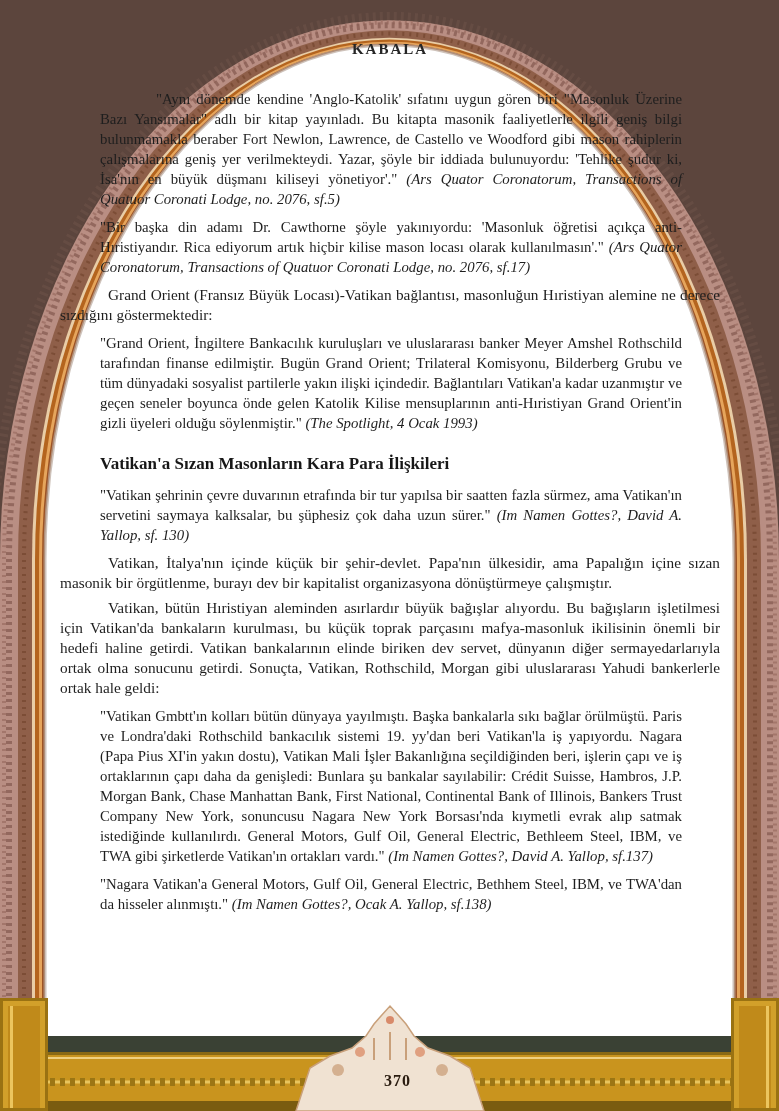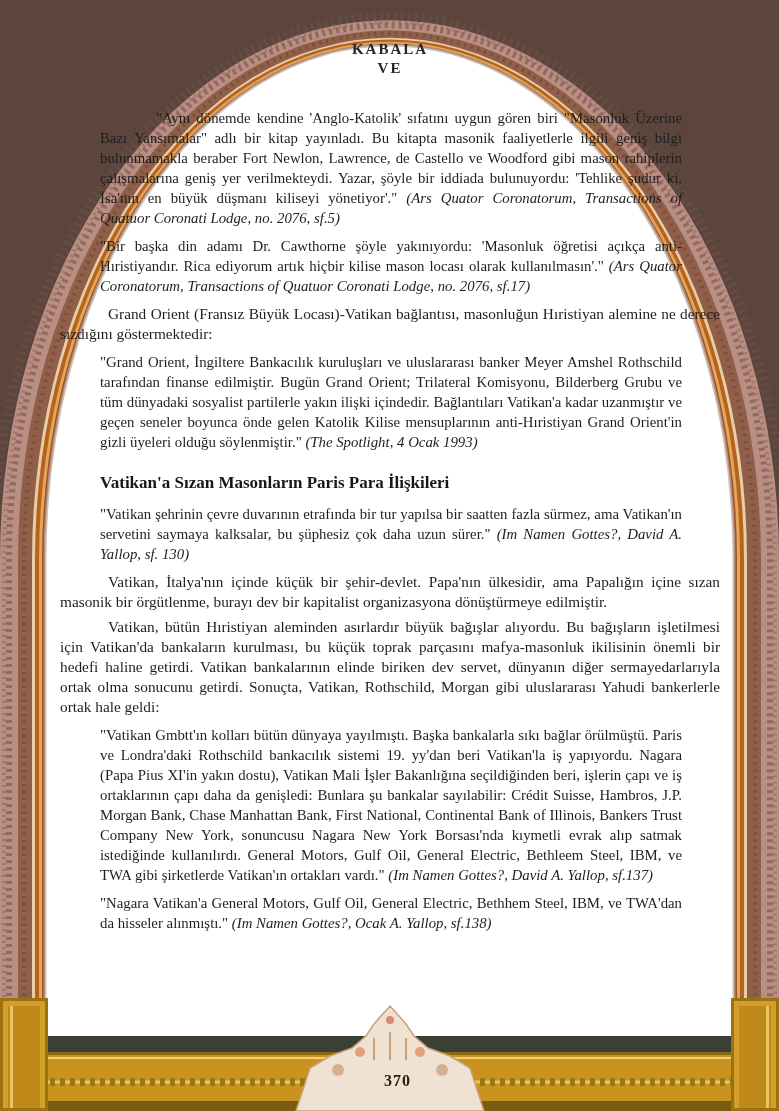--- a/index.html
+++ b/index.html
@@ -99,36 +99,35 @@
       <line x1="374" y1="1038" x2="374" y2="1060" stroke="#c9a07a" stroke-width="2"></line>
       <line x1="390" y1="1032" x2="390" y2="1060" stroke="#c9a07a" stroke-width="2"></line>
       <line x1="406" y1="1038" x2="406" y2="1060" stroke="#c9a07a" stroke-width="2"></line>
     </g>
   </svg>
 
   <div class="content">
 
     <div class="title-block">
       <div class="title-line">KABALA</div>
-      <div class="title-line">VE</div>
     </div>
 
     <p class="quote first-indent"><span>"Aynı dönemde kendine 'Anglo-Katolik' sıfatını uygun gören biri "Masonluk Üzerine Bazı Yansımalar" adlı bir kitap yayınladı. Bu kitapta masonik faaliyetlerle ilgili geniş bilgi bulunmamakla beraber Fort Newlon, Lawrence, de Castello ve Woodford gibi mason rahiplerin çalışmalarına geniş yer verilmekteydi. Yazar, şöyle bir iddiada bulunuyordu: 'Tehlike şudur ki, İsa'nın en büyük düşmanı kiliseyi yönetiyor'."</span> <span class="cite">(Ars Quator Coronatorum, Transactions of Quatuor Coronati Lodge, no. 2076, sf.5)</span></p>
 
     <p class="quote"><span>"Bir başka din adamı Dr. Cawthorne şöyle yakınıyordu: 'Masonluk öğretisi açıkça anti-Hıristiyandır. Rica ediyorum artık hiçbir kilise mason locası olarak kullanılmasın'."</span> <span class="cite">(Ars Quator Coronatorum, Transactions of Quatuor Coronati Lodge, no. 2076, sf.17)</span></p>
 
     <p class="body">Grand Orient (Fransız Büyük Locası)-Vatikan bağlantısı, masonluğun Hıristiyan alemine ne derece sızdığını göstermektedir:</p>
 
     <p class="quote"><span>"Grand Orient, İngiltere Bankacılık kuruluşları ve uluslararası banker Meyer Amshel Rothschild tarafından finanse edilmiştir. Bugün Grand Orient; Trilateral Komisyonu, Bilderberg Grubu ve tüm dünyadaki sosyalist partilerle yakın ilişki içindedir. Bağlantıları Vatikan'a kadar uzanmıştır ve geçen seneler boyunca önde gelen Katolik Kilise mensuplarının anti-Hıristiyan Grand Orient'in gizli üyeleri olduğu söylenmiştir."</span> <span class="cite">(The Spotlight, 4 Ocak 1993)</span></p>
 
-    <h2 class="heading">Vatikan'a Sızan Masonların Paris Para İlişkileri</h2>
+    <h2 class="heading">Vatikan'a Sızan Masonların Kara Para İlişkileri</h2>
 
     <p class="quote"><span>"Vatikan şehrinin çevre duvarının etrafında bir tur yapılsa bir saatten fazla sürmez, ama Vatikan'ın servetini saymaya kalksalar, bu şüphesiz çok daha uzun sürer."</span> <span class="cite">(Im Namen Gottes?, David A. Yallop, sf. 130)</span></p>
 
-    <p class="body">Vatikan, İtalya'nın içinde küçük bir şehir-devlet. Papa'nın ülkesidir, ama Papalığın içine sızan masonik bir örgütlenme, burayı dev bir kapitalist organizasyona dönüştürmeye edilmiştir.</p>
+    <p class="body">Vatikan, İtalya'nın içinde küçük bir şehir-devlet. Papa'nın ülkesidir, ama Papalığın içine sızan masonik bir örgütlenme, burayı dev bir kapitalist organizasyona dönüştürmeye çalışmıştır.</p>
 
     <p class="body">Vatikan, bütün Hıristiyan aleminden asırlardır büyük bağışlar alıyordu. Bu bağışların işletilmesi için Vatikan'da bankaların kurulması, bu küçük toprak parçasını mafya-masonluk ikilisinin önemli bir hedefi haline getirdi. Vatikan bankalarının elinde biriken dev servet, dünyanın diğer sermayedarlarıyla ortak olma sonucunu getirdi. Sonuçta, Vatikan, Rothschild, Morgan gibi uluslararası Yahudi bankerlerle ortak hale geldi:</p>
 
     <p class="quote"><span>"Vatikan Gmbtt'ın kolları bütün dünyaya yayılmıştı. Başka bankalarla sıkı bağlar örülmüştü. Paris ve Londra'daki Rothschild bankacılık sistemi 19. yy'dan beri Vatikan'la iş yapıyordu. Nagara (Papa Pius XI'in yakın dostu), Vatikan Mali İşler Bakanlığına seçildiğinden beri, işlerin çapı ve iş ortaklarının çapı daha da genişledi: Bunlara şu bankalar sayılabilir: Crédit Suisse, Hambros, J.P. Morgan Bank, Chase Manhattan Bank, First National, Continental Bank of Illinois, Bankers Trust Company New York, sonuncusu Nagara New York Borsası'nda kıymetli evrak alıp satmak istediğinde kullanılırdı. General Motors, Gulf Oil, General Electric, Bethleem Steel, IBM, ve TWA gibi şirketlerde Vatikan'ın ortakları vardı."</span> <span class="cite">(Im Namen Gottes?, David A. Yallop, sf.137)</span></p>
 
     <p class="quote"><span>"Nagara Vatikan'a General Motors, Gulf Oil, General Electric, Bethhem Steel, IBM, ve TWA'dan da hisseler alınmıştı."</span> <span class="cite">(Im Namen Gottes?, Ocak A. Yallop, sf.138)</span></p>
 
   </div>
 
   <div class="page-number">370</div>

